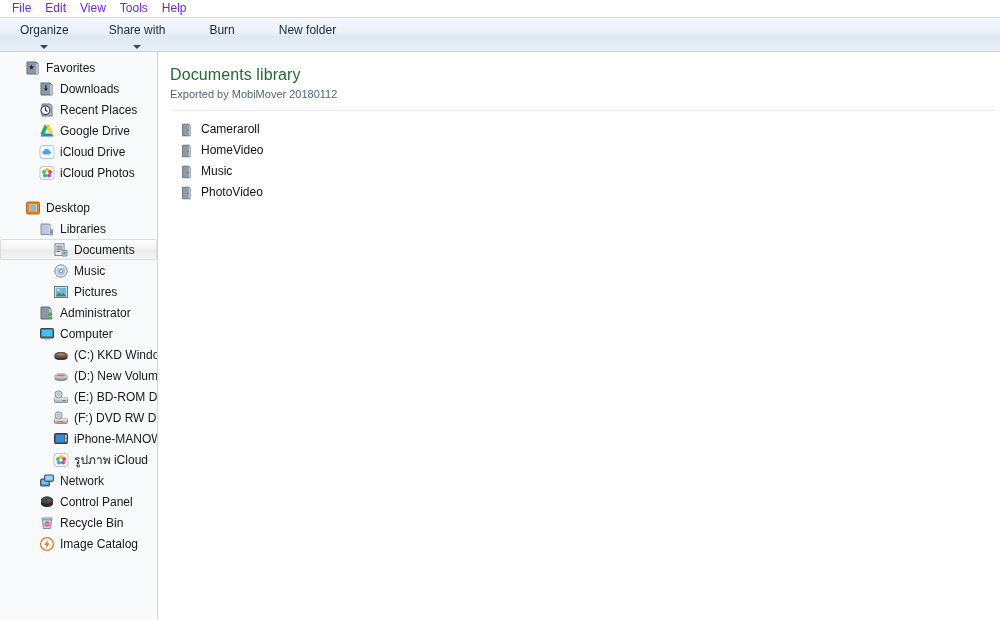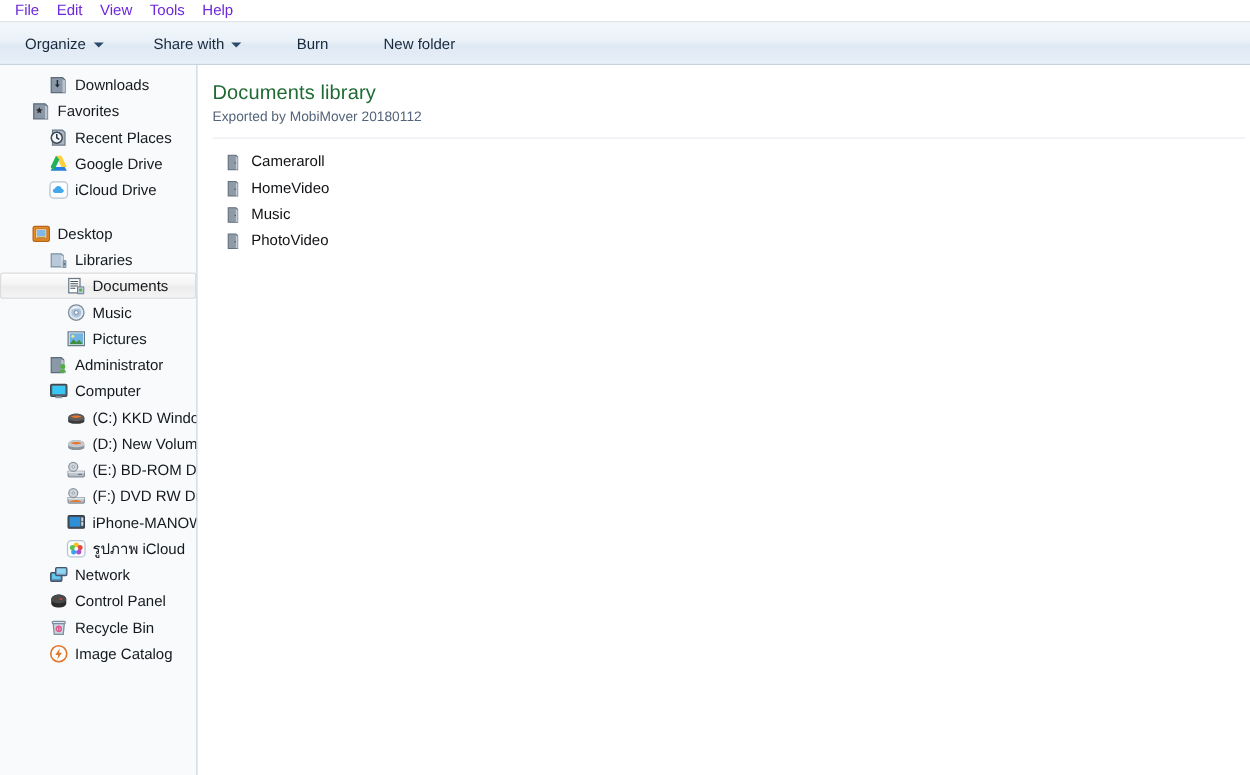--- a/index.html
+++ b/index.html
@@ -62,20 +62,21 @@
     gap: 6px;
     font-size: 12px;
     color: #17293c;
     height: 24px;
     padding: 0 9px;
     margin-right: 6px;
     border: 1px solid transparent;
     border-radius: 3px;
     cursor: default;
     white-space: nowrap;
+    flex-direction: column;
   }
   .caret {
     width: 0; height: 0;
     border-left: 4px solid transparent;
     border-right: 4px solid transparent;
     border-top: 4px solid #2b4a6b;
     margin-top: 2px;
   }
 
   
@@ -205,44 +206,44 @@
       <span>Burn</span>
     </div>
     <div class="tb-btn" style="margin-left:18px;">
       <span>New folder</span>
     </div>
   </div>
 
   <div class="body-split">
 
     <div class="sidebar" id="sidebar">
-        <div class="nav-row lvl1">
-          <span class="nav-ico">
-            <svg width="16" height="16" viewBox="0 0 16 16">
-              <path d="M2 2h9l2 2v10H2z" fill="#8a98a8" stroke="#5d6b7b"></path>
-              <path d="M11 3.6l2 .6V14h-2z" fill="#b9c4d0"></path>
-              <path d="M6.3 4v3.6H4.9L6.9 10l2-2.4H7.5V4z" fill="#1d2a36"></path>
-            </svg>
-          </span>
-          <span class="nav-label">Downloads</span>
-        </div>
         <div class="nav-row lvl0">
           <span class="nav-ico">
             <svg width="16" height="16" viewBox="0 0 16 16">
               <path d="M2 2h9l2 2v10H2z" fill="#8a98a8"></path>
               <path d="M2 2h9l2 2v10H2z" fill="none" stroke="#5d6b7b"></path>
               <path d="M11 3.6l2 .6V14h-2z" fill="#b9c4d0"></path>
               <path d="M6.4 4.6l.8 1.7 1.8.2-1.4 1.3.4 1.8-1.6-.9-1.6.9.4-1.8L3.8 6.5l1.8-.2z" fill="#2b2b2b"></path>
             </svg>
           </span>
           <span class="nav-label">Favorites</span>
         </div>
         <div class="nav-row lvl1">
           <span class="nav-ico">
             <svg width="16" height="16" viewBox="0 0 16 16">
+              <path d="M2 2h9l2 2v10H2z" fill="#8a98a8" stroke="#5d6b7b"></path>
+              <path d="M11 3.6l2 .6V14h-2z" fill="#b9c4d0"></path>
+              <path d="M6.3 4v3.6H4.9L6.9 10l2-2.4H7.5V4z" fill="#1d2a36"></path>
+            </svg>
+          </span>
+          <span class="nav-label">Downloads</span>
+        </div>
+        <div class="nav-row lvl1">
+          <span class="nav-ico">
+            <svg width="16" height="16" viewBox="0 0 16 16">
               <path d="M3 2h8l2 2v10H3z" fill="#aab6c3" stroke="#6c7a89"></path>
               <circle cx="6.4" cy="8.2" r="4.4" fill="#f2f5f8" stroke="#3b4752" stroke-width="1.2"></circle>
               <path d="M6.4 5.2v3.1l2 1.2" stroke="#1e2830" stroke-width="1.1" fill="none"></path>
             </svg>
           </span>
           <span class="nav-label">Recent Places</span>
         </div>
         <div class="nav-row lvl1">
           <span class="nav-ico">
             <svg width="16" height="16" viewBox="0 0 16 16">
@@ -255,20 +256,34 @@
           <span class="nav-label">Google Drive</span>
         </div>
         <div class="nav-row lvl1">
           <span class="nav-ico">
             <svg width="16" height="16" viewBox="0 0 16 16">
               <rect x="1" y="1.5" width="14" height="13" rx="3" fill="#fbfdff" stroke="#b6c3d1"></rect>
               <path d="M5.3 10.4c-1.1 0-2-.8-2-1.8 0-.9.7-1.7 1.7-1.8.3-1.2 1.4-2 2.7-2 1.3 0 2.4.9 2.6 2.1 1 .1 1.7.8 1.7 1.7 0 1-.9 1.8-2 1.8z" fill="#43a7ee"></path>
             </svg>
           </span>
           <span class="nav-label">iCloud Drive</span>
+        </div>
+        <div class="nav-row lvl1">
+          <span class="nav-ico">
+            <svg width="16" height="16" viewBox="0 0 16 16">
+              <rect x="1" y="1.5" width="14" height="13" rx="3" fill="#fbfdff" stroke="#b6c3d1"></rect>
+              <circle cx="8" cy="5" r="2.1" fill="#f7c02a"></circle>
+              <circle cx="11" cy="7" r="2.1" fill="#e8493c"></circle>
+              <circle cx="10" cy="10.4" r="2.1" fill="#a94fd0"></circle>
+              <circle cx="6" cy="10.4" r="2.1" fill="#3da3e8"></circle>
+              <circle cx="5" cy="7" r="2.1" fill="#5cc24a"></circle>
+              <circle cx="8" cy="8" r="1.6" fill="#f4f6f8"></circle>
+            </svg>
+          </span>
+          <span class="nav-label">iCloud Photos</span>
         </div>
         <div class="nav-row lvl0 spacer-top">
           <span class="nav-ico">
             <svg width="16" height="16" viewBox="0 0 16 16">
               <rect x="1.5" y="2" width="13" height="12" rx="1.5" fill="#e98c24" stroke="#b5651a"></rect>
               <rect x="3.5" y="4" width="9" height="8" fill="#fdf3e3" stroke="#c47a2a"></rect>
               <rect x="4.5" y="5" width="7" height="5" fill="#7db9e8"></rect>
               <rect x="4.5" y="10.3" width="7" height="1.2" fill="#c98b3c"></rect>
             </svg>
           </span>

